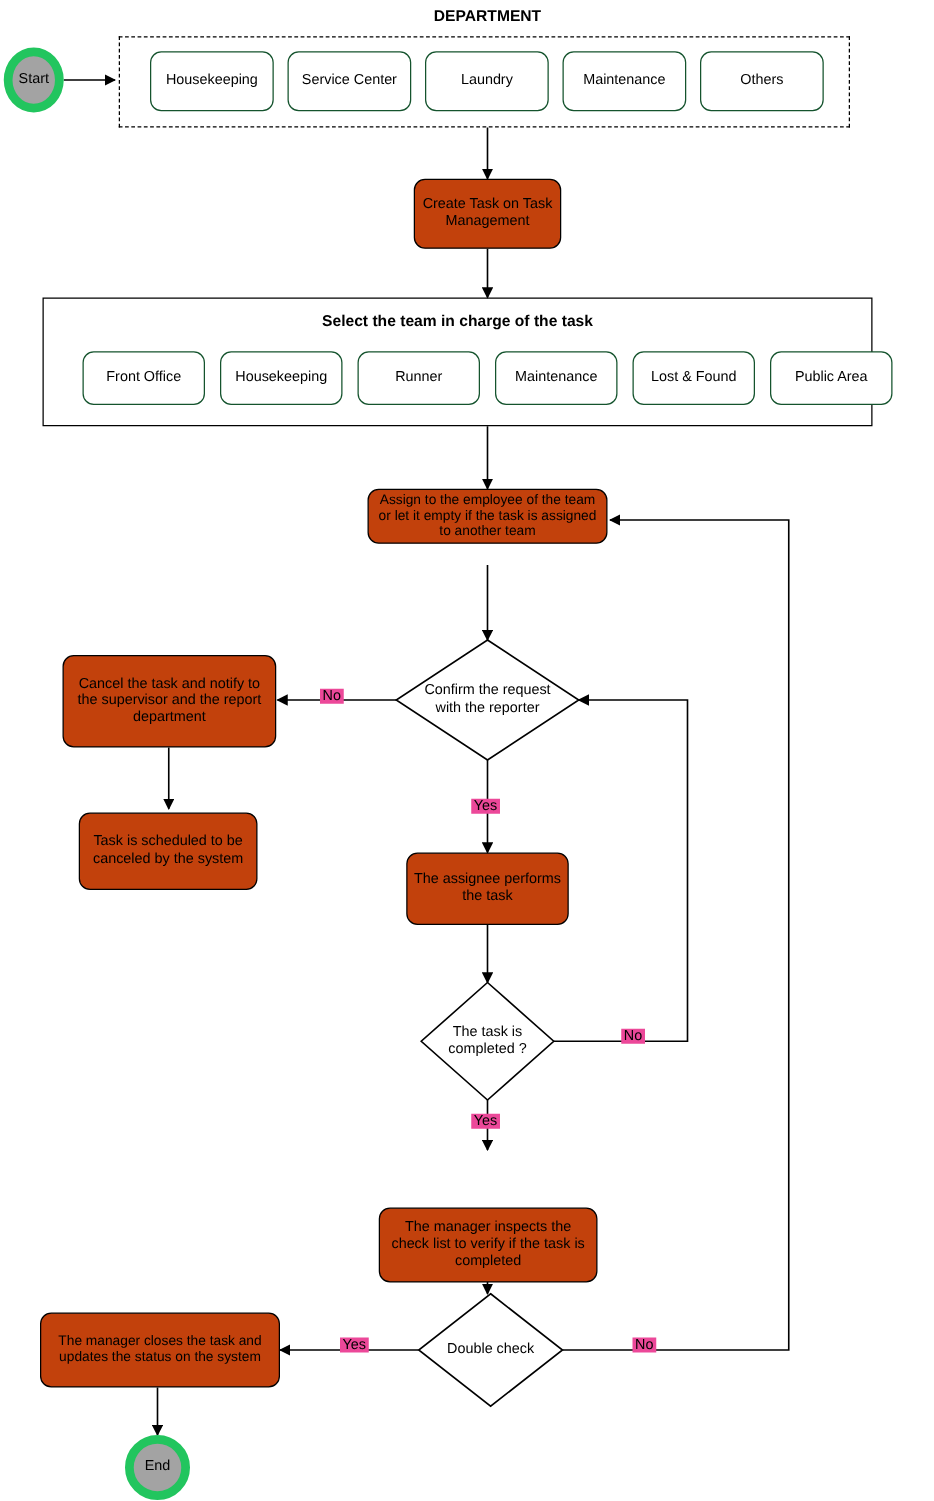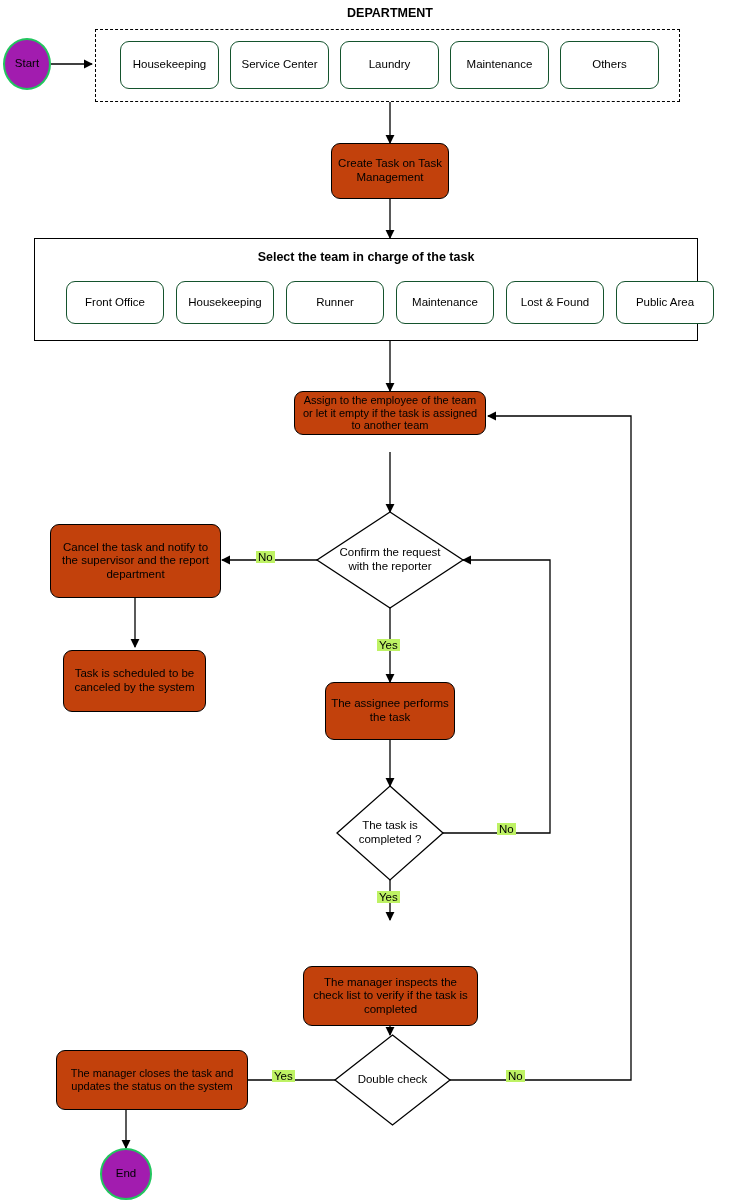--- a/index.html
+++ b/index.html
@@ -46,23 +46,23 @@
     font-size: 11.5px;
     padding: 2px 4px;
   }
   .chip {
     border: 1px solid #14532d;
     border-radius: 9px;
     background: #ffffff;
     font-size: 11.5px;
   }
   .terminator {
-    border: 2px solid #22c55e;
+    border: 7px solid #22c55e;
     border-radius: 50%;
-    background: #a21caf;
+    background: #a3a3a3;
     font-size: 11.5px;
   }
   .group-dashed {
     position: absolute;
     box-sizing: border-box;
     border: 1.6px dashed #000000;
     background: transparent;
   }
   .group-solid {
     position: absolute;
@@ -100,21 +100,21 @@
     top: 50%;
     transform: translate(-50%, -50%);
     text-align: center;
     font-size: 11.5px;
     line-height: 1.18;
     white-space: nowrap;
   }
   .edge-label {
     position: absolute;
     font-size: 11.5px;
-    background: #bef264;
+    background: #ec4899;
     padding: 0 2px;
     white-space: nowrap;
     text-align: right;
   }
 </style>
 </head>
 <body>
 
 <div id="canvas">
 
@@ -258,21 +258,21 @@
   <div class="diamond-wrap" style="left:335px; top:1035px; width:115px; height:90px;">
     <svg width="115" height="90" xmlns="http://www.w3.org/2000/svg">
       <polygon points="57.5,0 115,45 57.5,90 0,45" fill="#ffffff" stroke="#000000" stroke-width="1.3"></polygon>
     </svg>
     <div class="diamond-label">Double check</div>
   </div>
 
   <div class="edge-label" style="left:272px; top:1070px;">Yes</div>
   <div class="edge-label" style="left:506px; top:1070px;">No</div>
 
-  <div class="node rounded-box" style="left:32px; top:1050px; width:192px; height:60px; font-size:11px;margin-left:24px;">
+  <div class="node rounded-box" style="left:32px; top:1050px; width:192px; height:60px; font-size:11px;">
     <span>The manager closes the task and updates the status on the system</span>
   </div>
 
   <div class="node terminator" style="left:100px; top:1148px; width:52px; height:52px;">
     <span>End</span>
   </div>
 
 </div>
 
 </body></html>

